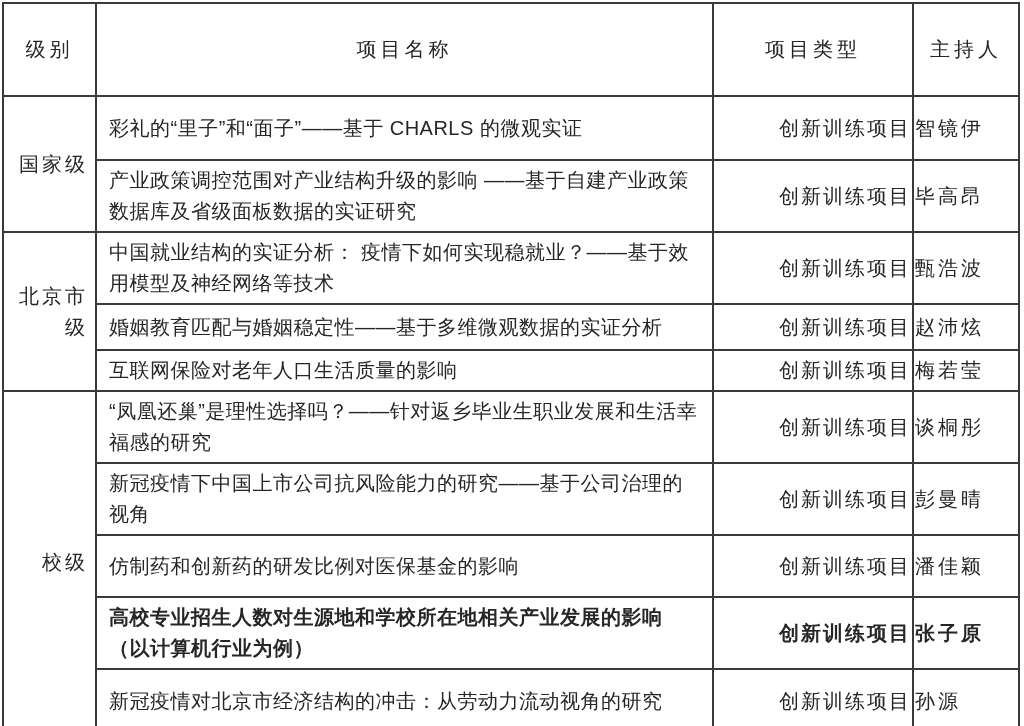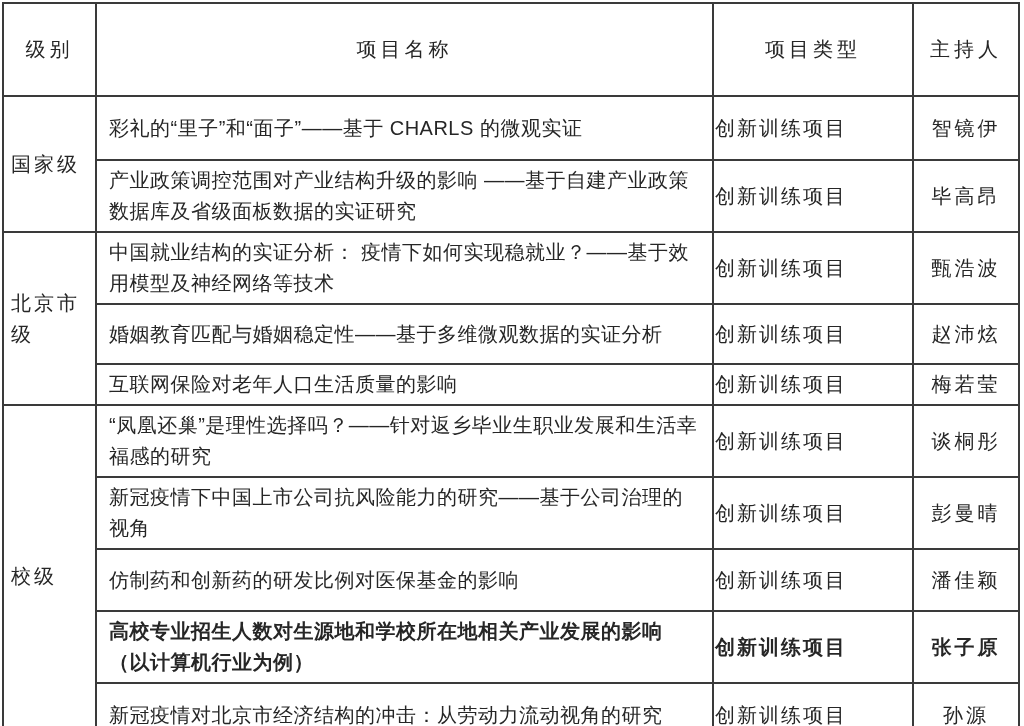--- a/index.html
+++ b/index.html
@@ -38,55 +38,54 @@
   }
   col.c-level { width: 93px; }
   col.c-name  { width: 617px; }
   col.c-type  { width: 200px; }
   col.c-host  { width: 106px; }
 
   tr.h-header { height: 93px; }
   tr.r0 { height: 64px; }
   tr.r1 { height: 66px; padding-left: 40px; }
   tr.r2 { height: 62px; }
-  tr.r3 { height: 60px; }
+  tr.r3 { height: 46px; }
   tr.r4 { height: 41px; }
   tr.r5 { height: 68px; }
   tr.r6 { height: 64px; padding-left: 42px; }
   tr.r7 { height: 62px; }
   tr.r8 { height: 68px; font-weight: bold; }
   tr.r9 { height: 65px; }
 
   th.hdr {
     font-weight: normal;
     text-align: center;
     letter-spacing: 4px;
     font-size: 20px;
   }
   td.level {
-    text-align: left;
+    text-align: right;
     letter-spacing: 3px;
     padding: 8px 7px;
     font-size: 20px;
     margin-left: 20px;
   }
   td.pname {
     text-align: left;
     padding: 4px 14px 4px 12px;
     font-family: "Liberation Sans", sans-serif;
     font-size: 19px;
     letter-spacing: 0.5px;
   }
   td.ptype {
-    text-align: left;
+    text-align: right;
     letter-spacing: 2px;
     font-size: 20px;
   }
   td.phost {
-    text-align: center;
     letter-spacing: 3px;
     font-size: 20px;
   }
 </style>
 </head>
 <body>
 
 <div class="page">
   <table class="projects">
     <colgroup>

